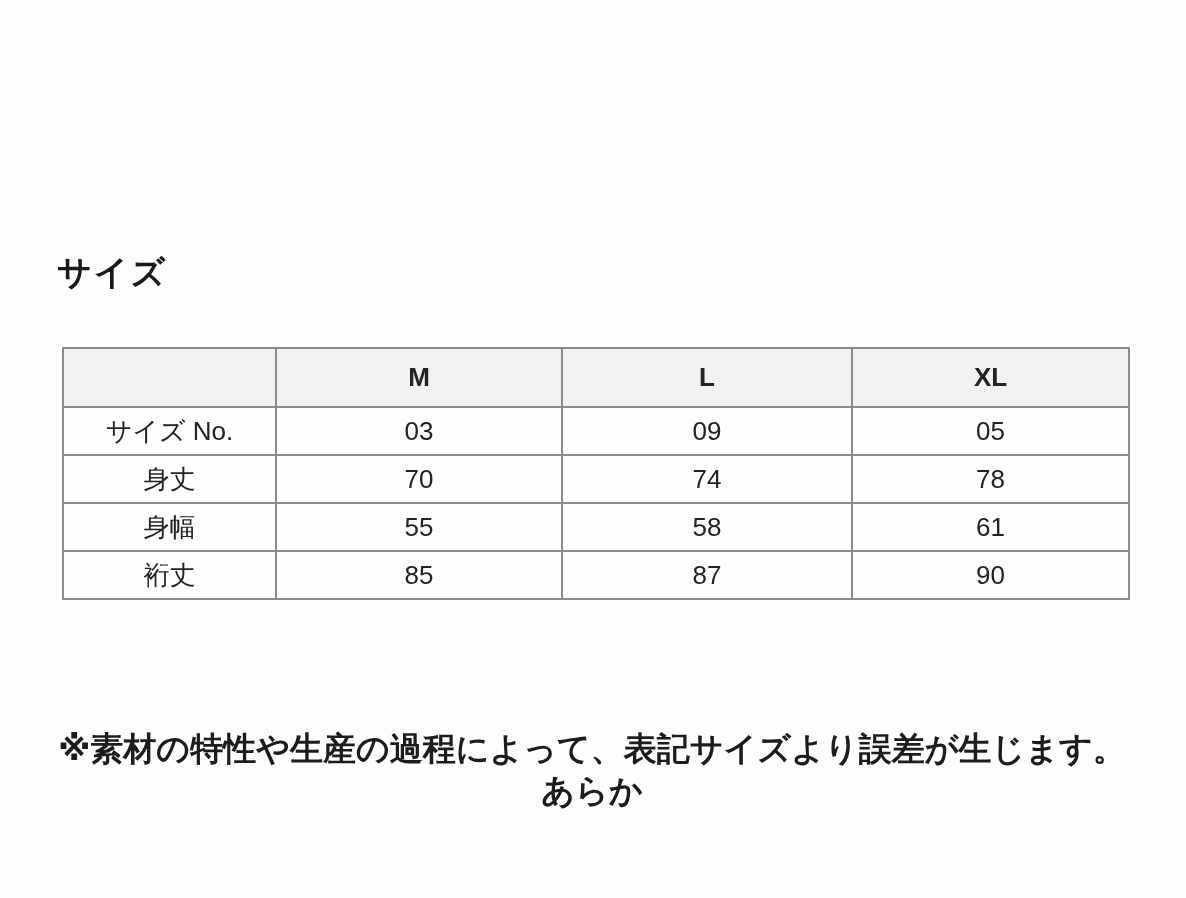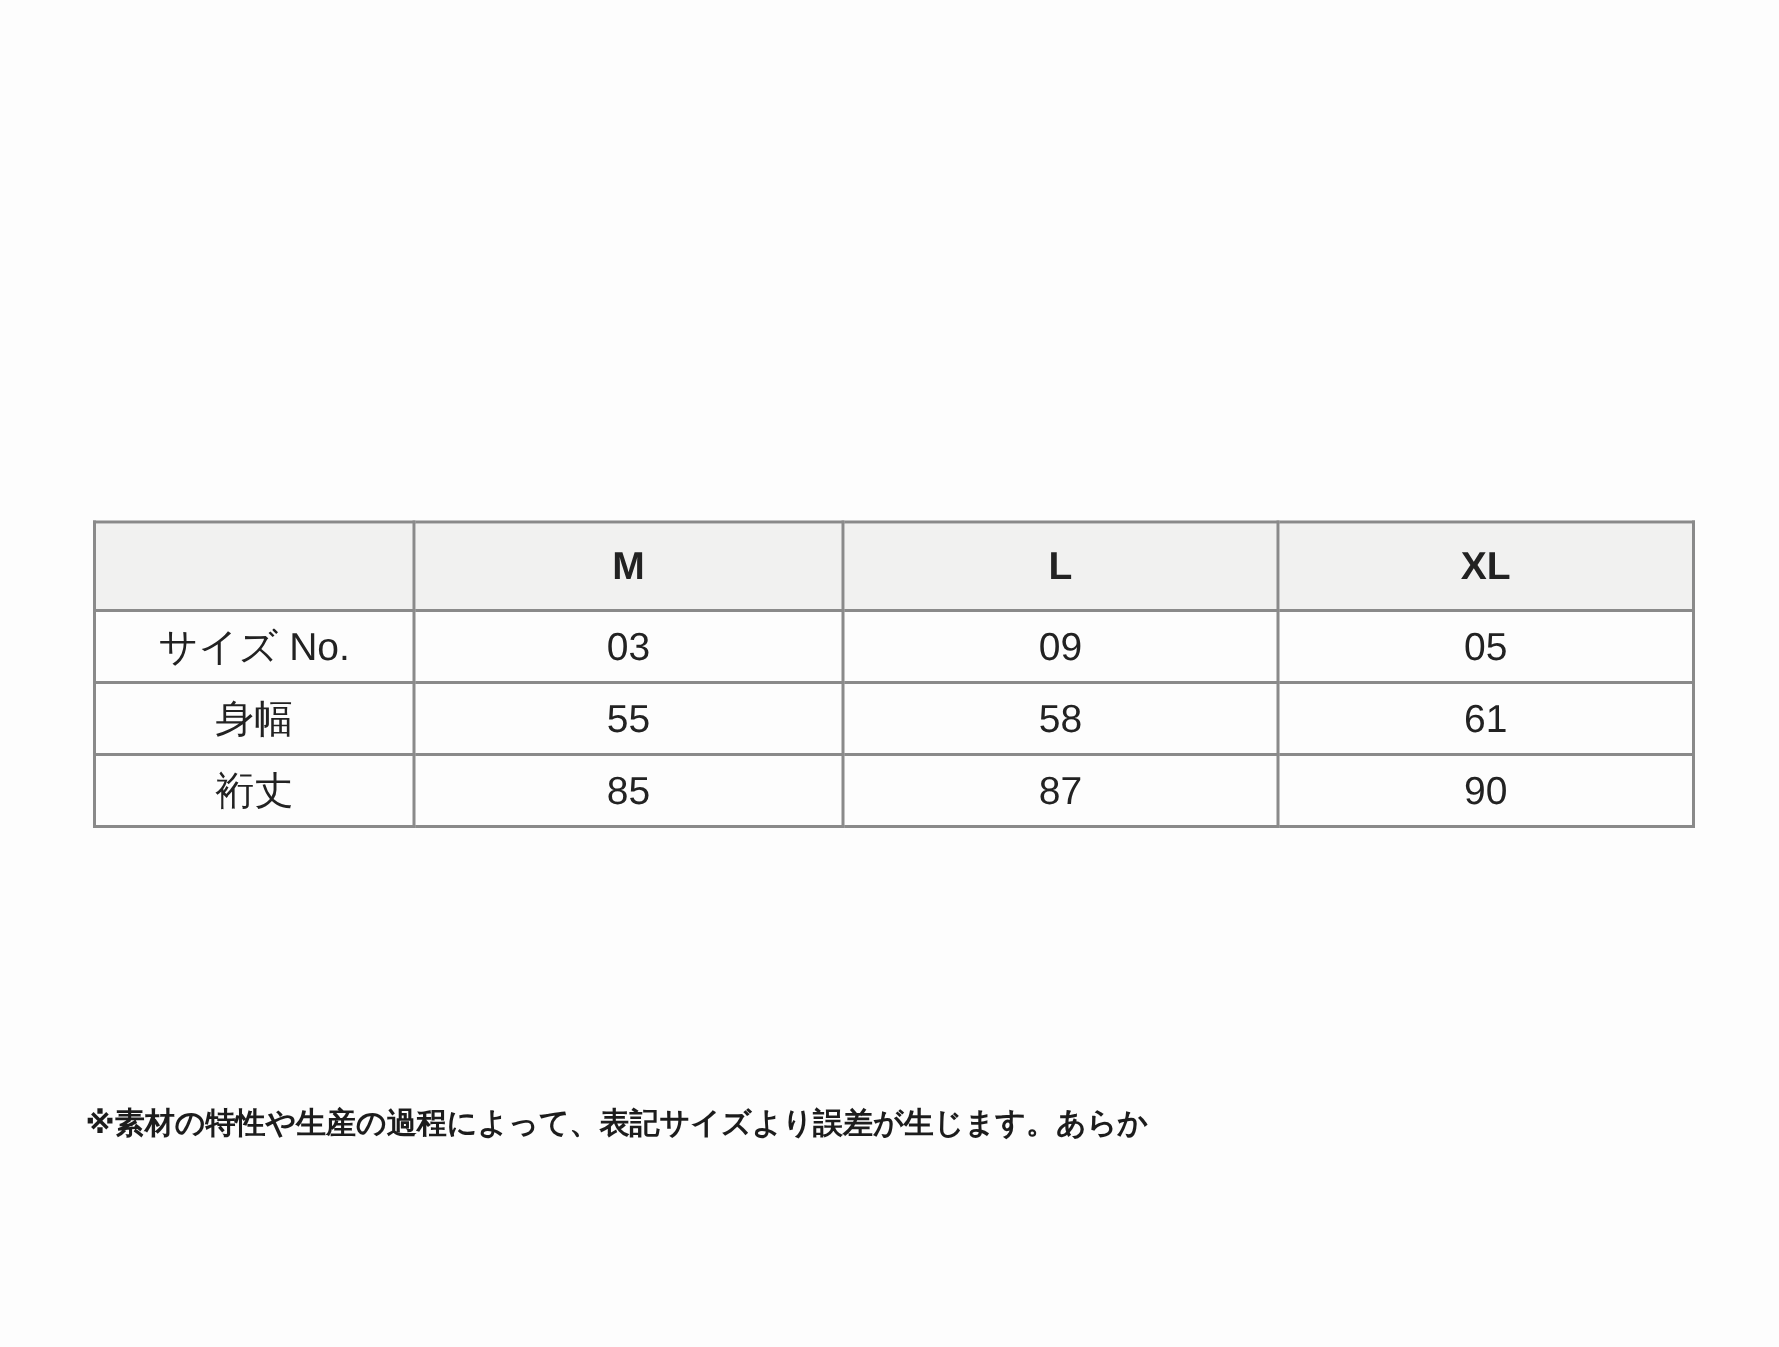--- a/index.html
+++ b/index.html
@@ -48,35 +48,37 @@
   table.size-table thead th {
     background: #f1f1f0;
     height: 59px;
     font-weight: 600;
   }
   .note {
     position: absolute;
     left: 57px;
     top: 728px;
     width: 1070px;
-    font-size: 20px;
+    font-size: 33px;
     line-height: 42px;
     font-weight: 600;
     color: #1c1c1c;
+    text-align: center;
   }
   .note .note-line2 {
     display: block;
     padding-left: 30px;
   }
 </style>
 </head>
 <body>
 
 <div class="canvas">
 
+  <h2 class="section-title">サイズ</h2>
 
   <table class="size-table">
     <colgroup>
       <col style="width:213px">
       <col style="width:286px">
       <col style="width:290px">
       <col style="width:277px">
     </colgroup>
     <thead>
       <tr>
@@ -87,20 +89,26 @@
       </tr>
     </thead>
     <tbody>
       <tr>
         <td>サイズ No.</td>
         <td>03</td>
         <td>09</td>
         <td>05</td>
       </tr>
       <tr>
+        <td>身丈</td>
+        <td>70</td>
+        <td>74</td>
+        <td>78</td>
+      </tr>
+      <tr>
         <td>身幅</td>
         <td>55</td>
         <td>58</td>
         <td>61</td>
       </tr>
       <tr>
         <td>裄丈</td>
         <td>85</td>
         <td>87</td>
         <td>90</td>

